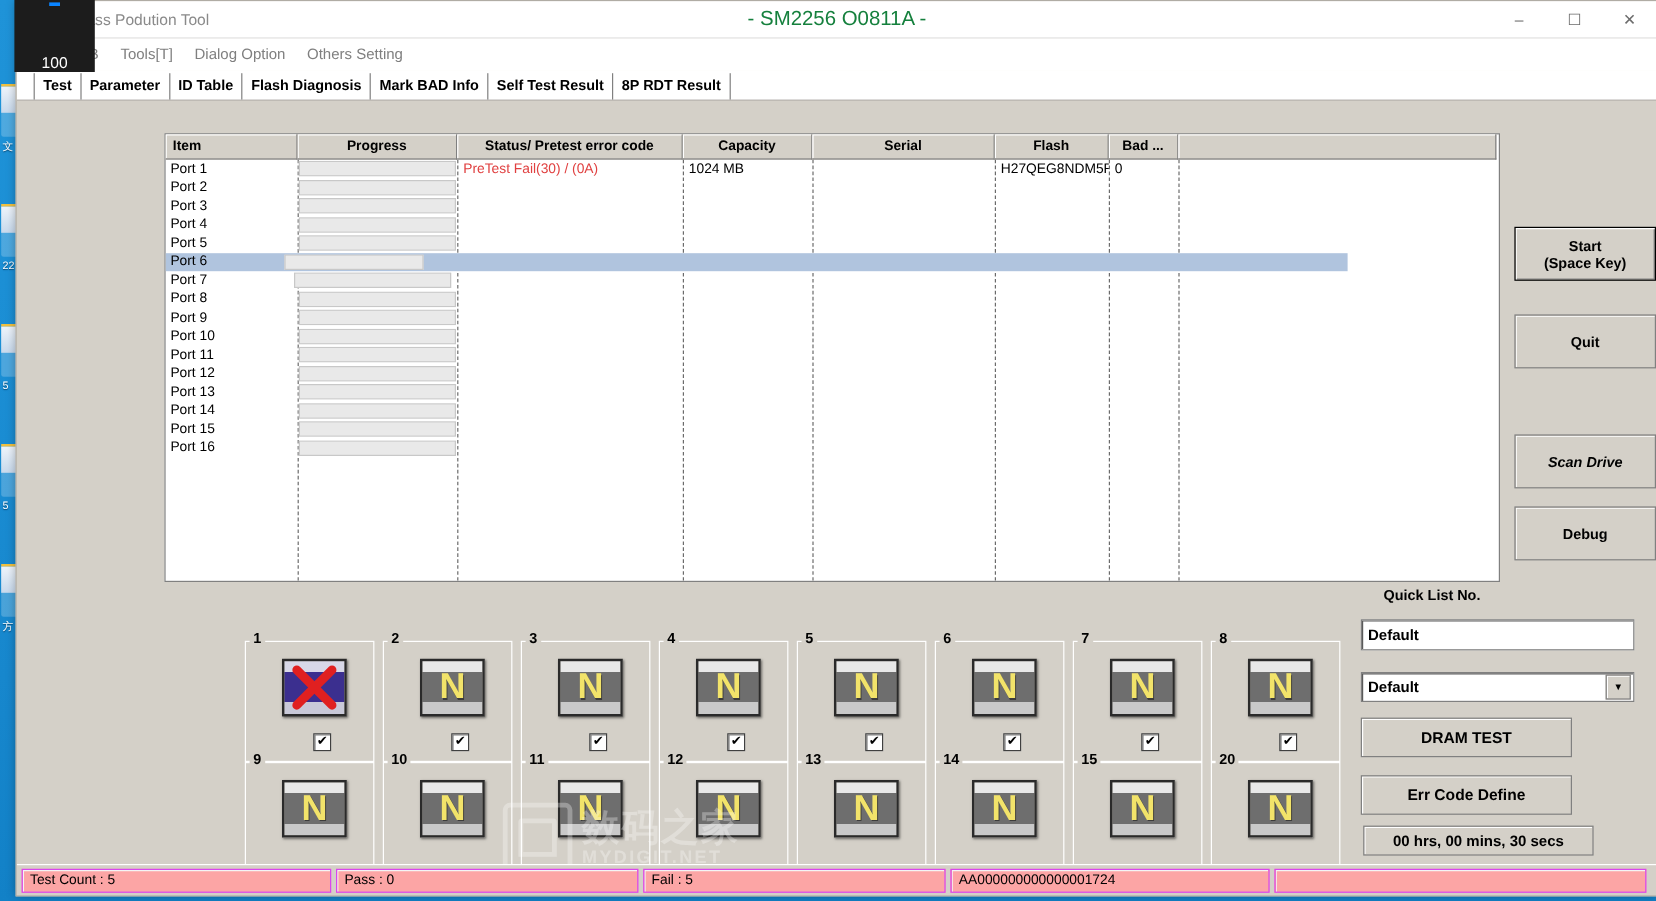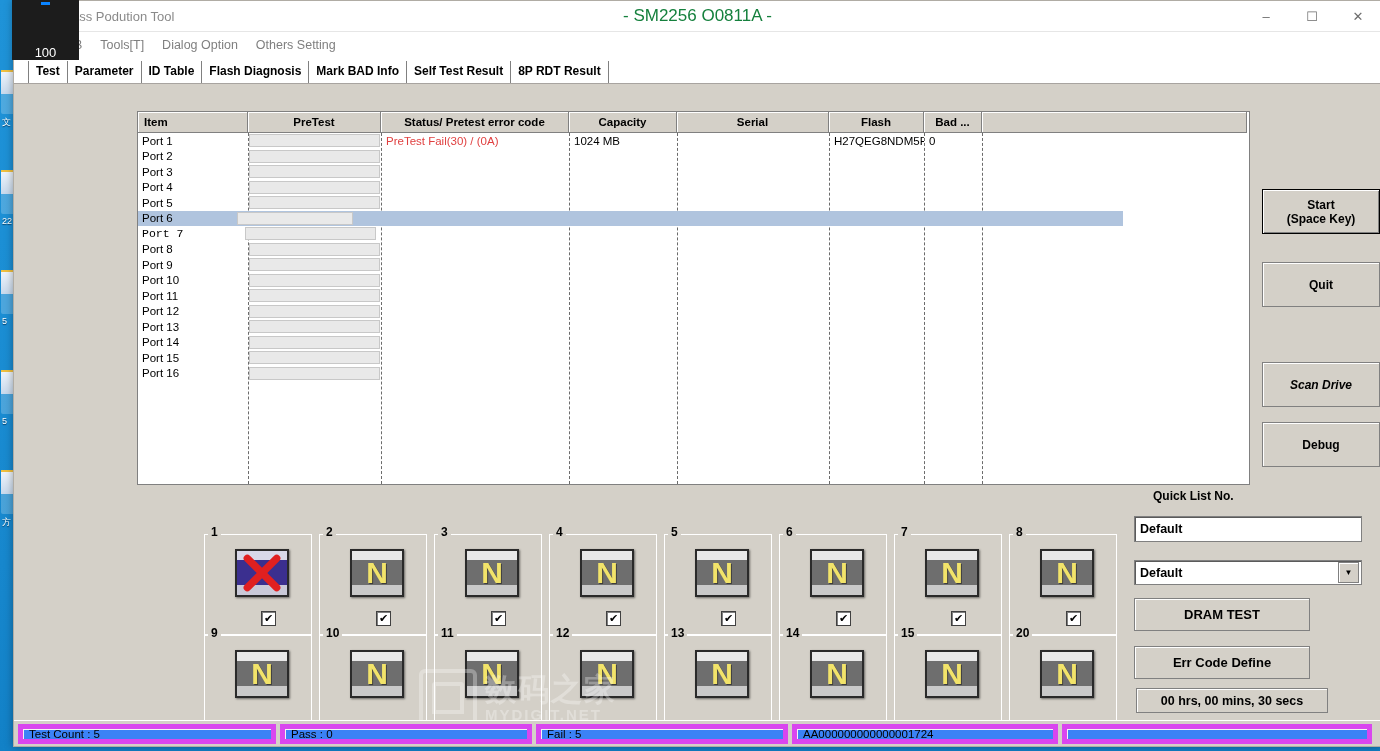--- a/index.html
+++ b/index.html
@@ -197,23 +197,23 @@
     font-size:11px;color:#000;line-height:11px;
   }
   
   #statusbar{
     position:absolute;left:0;bottom:0;width:100%;height:26px;
     background:#d4d0c8;display:flex;align-items:center;
     border-top:1px solid #fff;box-sizing:border-box;
   }
   .sb{
     height:20px;margin:0 0 0 4px;
-    border:5px solid #d946ef;box-shadow:inset 1px 1px 0 #f4f4f4;
+    border:1px solid #d946ef;box-shadow:inset 1px 1px 0 #f4f4f4;
     font-size:11.5px;color:#000;display:flex;align-items:center;
-    padding-left:6px;box-sizing:border-box;background:#3b82f6;
+    padding-left:6px;box-sizing:border-box;background:#fca5a5;
   }
   
   #wm{
     position:absolute;left:405px;top:583px;width:320px;height:62px;
     opacity:.30;pointer-events:none;color:#ffffff;
     display:flex;align-items:center;gap:8px;
   }
   #wm .logo{
     width:50px;height:50px;border:4px solid #fff;border-radius:6px;
     position:relative;flex:none;
@@ -288,21 +288,21 @@
     <div class="tab">Mark BAD Info</div>
     <div class="tab">Self Test Result</div>
     <div class="tab">8P RDT Result</div>
   </div>
 
   <div id="client">
 
     <div id="porttable">
       <div id="thead">
           <div class="th left" style="width: 110px;">Item</div>
-          <div class="th" style="width: 133px;">PreTest</div>
+          <div class="th" style="width: 133px;">Progress</div>
           <div class="th" style="width: 188px;">Status/ Pretest error code</div>
           <div class="th" style="width: 108px;">Capacity</div>
           <div class="th" style="width: 152px;">Serial</div>
           <div class="th" style="width: 95px;">Flash</div>
           <div class="th" style="width: 58px;">Bad ...</div>
           <div class="th" style="width: 265px;"></div>
         </div>
       <div id="tbody">
           <div class="vsep" style="left: 110px;"></div>
           <div class="vsep" style="left: 243px;"></div>
@@ -377,21 +377,21 @@
               <div class="progbar"></div>
             </div>
             <div class="cell status" style="width: 188px;"></div>
             <div class="cell " style="width: 108px;"></div>
             <div class="cell " style="width: 152px;"></div>
             <div class="cell " style="width: 95px;"></div>
             <div class="cell " style="width: 58px;"></div>
             <div class="cell " style="width: 265px;"></div>
           </div>
           <div class="trow">
-            <div class="cell item" style="width: 106px; font-family: Liberation Mono, monospace;">Port 7</div>
+            <div class="cell item" style="width: 106px;">Port 7</div>
             <div class="cell prog-wrap" style="width: 133px;">
               <div class="progbar"></div>
             </div>
             <div class="cell status" style="width: 188px;"></div>
             <div class="cell " style="width: 108px;"></div>
             <div class="cell " style="width: 152px;"></div>
             <div class="cell " style="width: 95px;"></div>
             <div class="cell " style="width: 58px;"></div>
             <div class="cell " style="width: 265px;"></div>
           </div>

